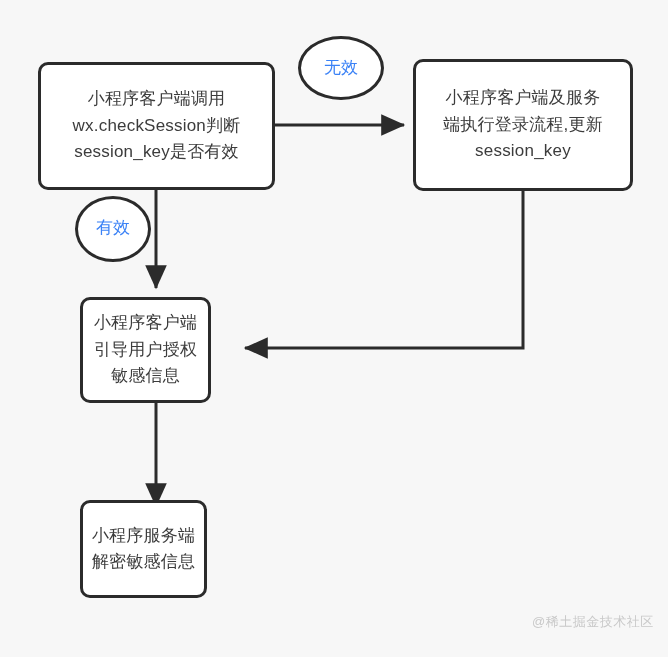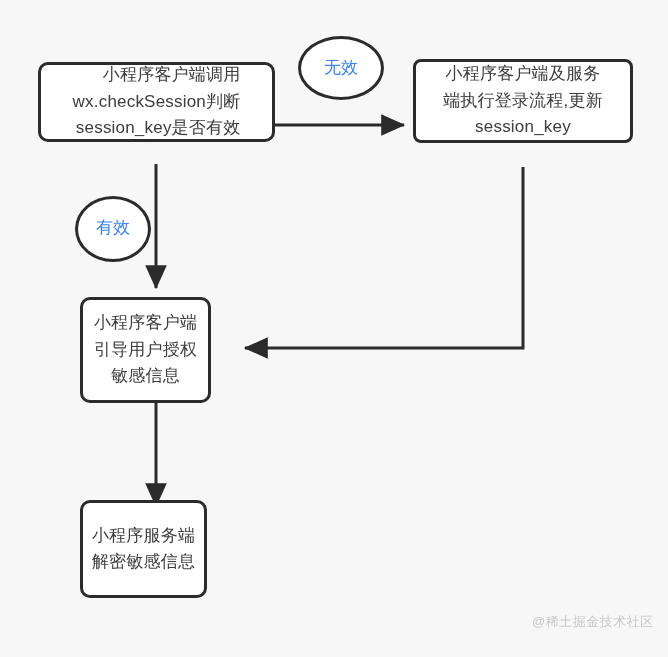--- a/index.html
+++ b/index.html
@@ -52,22 +52,22 @@
     border: 3px solid #2b2b2b;
     border-radius: 50%;
     display: flex;
     align-items: center;
     justify-content: center;
     text-align: center;
     color: #3b82f6;
     font-size: 17px;
     line-height: 1.3;
   }
-  #node-check   { left: 38px;  top: 62px;  width: 237px; height: 80px; text-align: right; }
-  #node-login   { left: 413px; top: 59px;  width: 220px; height: 84px; border-radius: 8px; }
+  #node-check   { left: 38px;  top: 62px;  width: 237px; height: 128px; }
+  #node-login   { left: 413px; top: 59px;  width: 220px; height: 132px; }
   #node-auth    { left: 80px;  top: 297px; width: 131px; height: 106px; }
   #node-decrypt { left: 80px;  top: 500px; width: 127px; height: 98px;  }
   #label-invalid { left: 298px; top: 36px;  width: 86px;  height: 64px; }
   #label-valid   { left: 75px;  top: 196px; width: 76px;  height: 66px; font-family: Liberation Mono, monospace; }
   #watermark {
     position: absolute;
     left: 496px;
     top: 613px;
     font-size: 13px;
     color: #c9c9c9;

